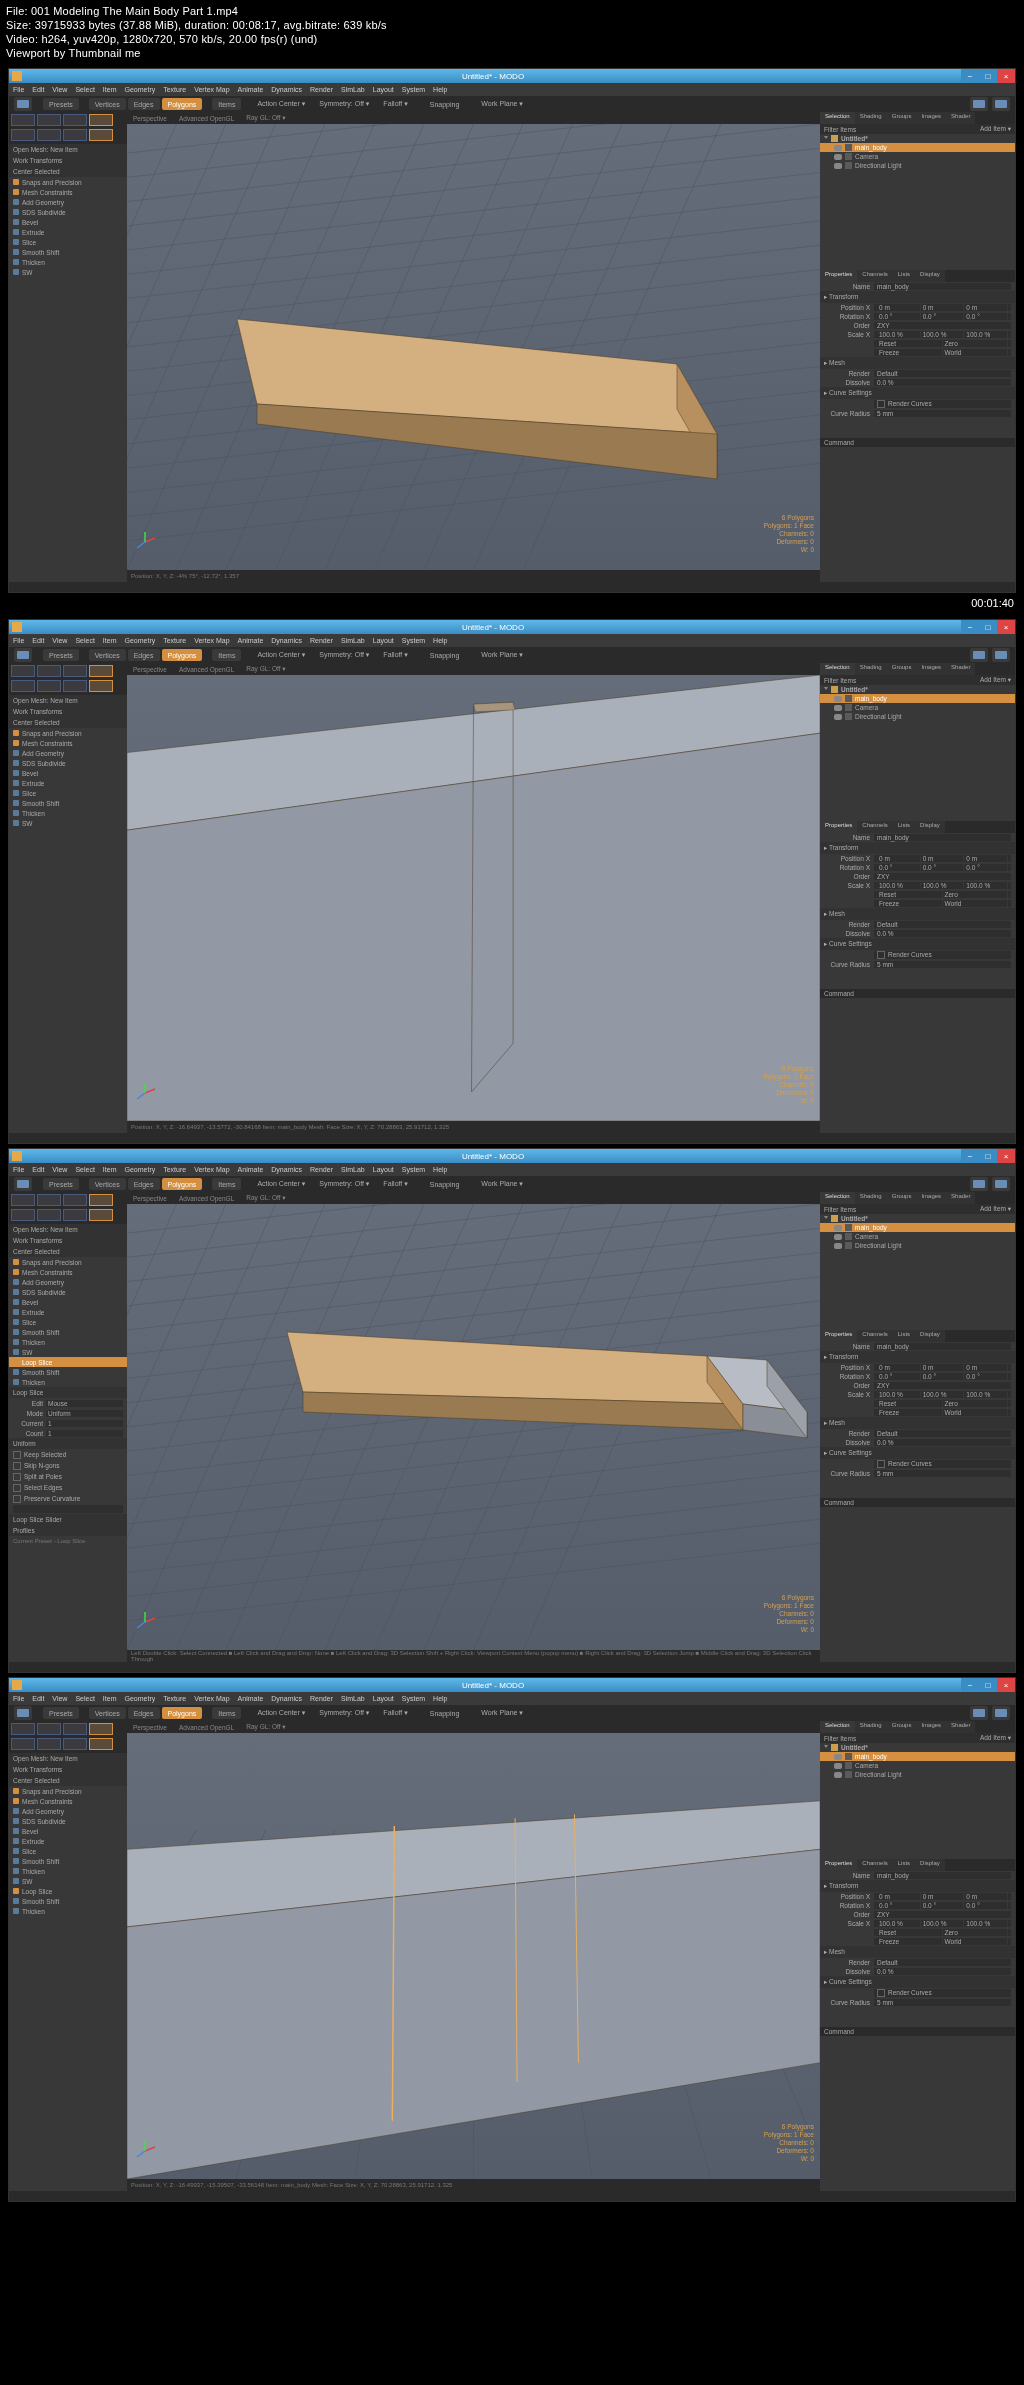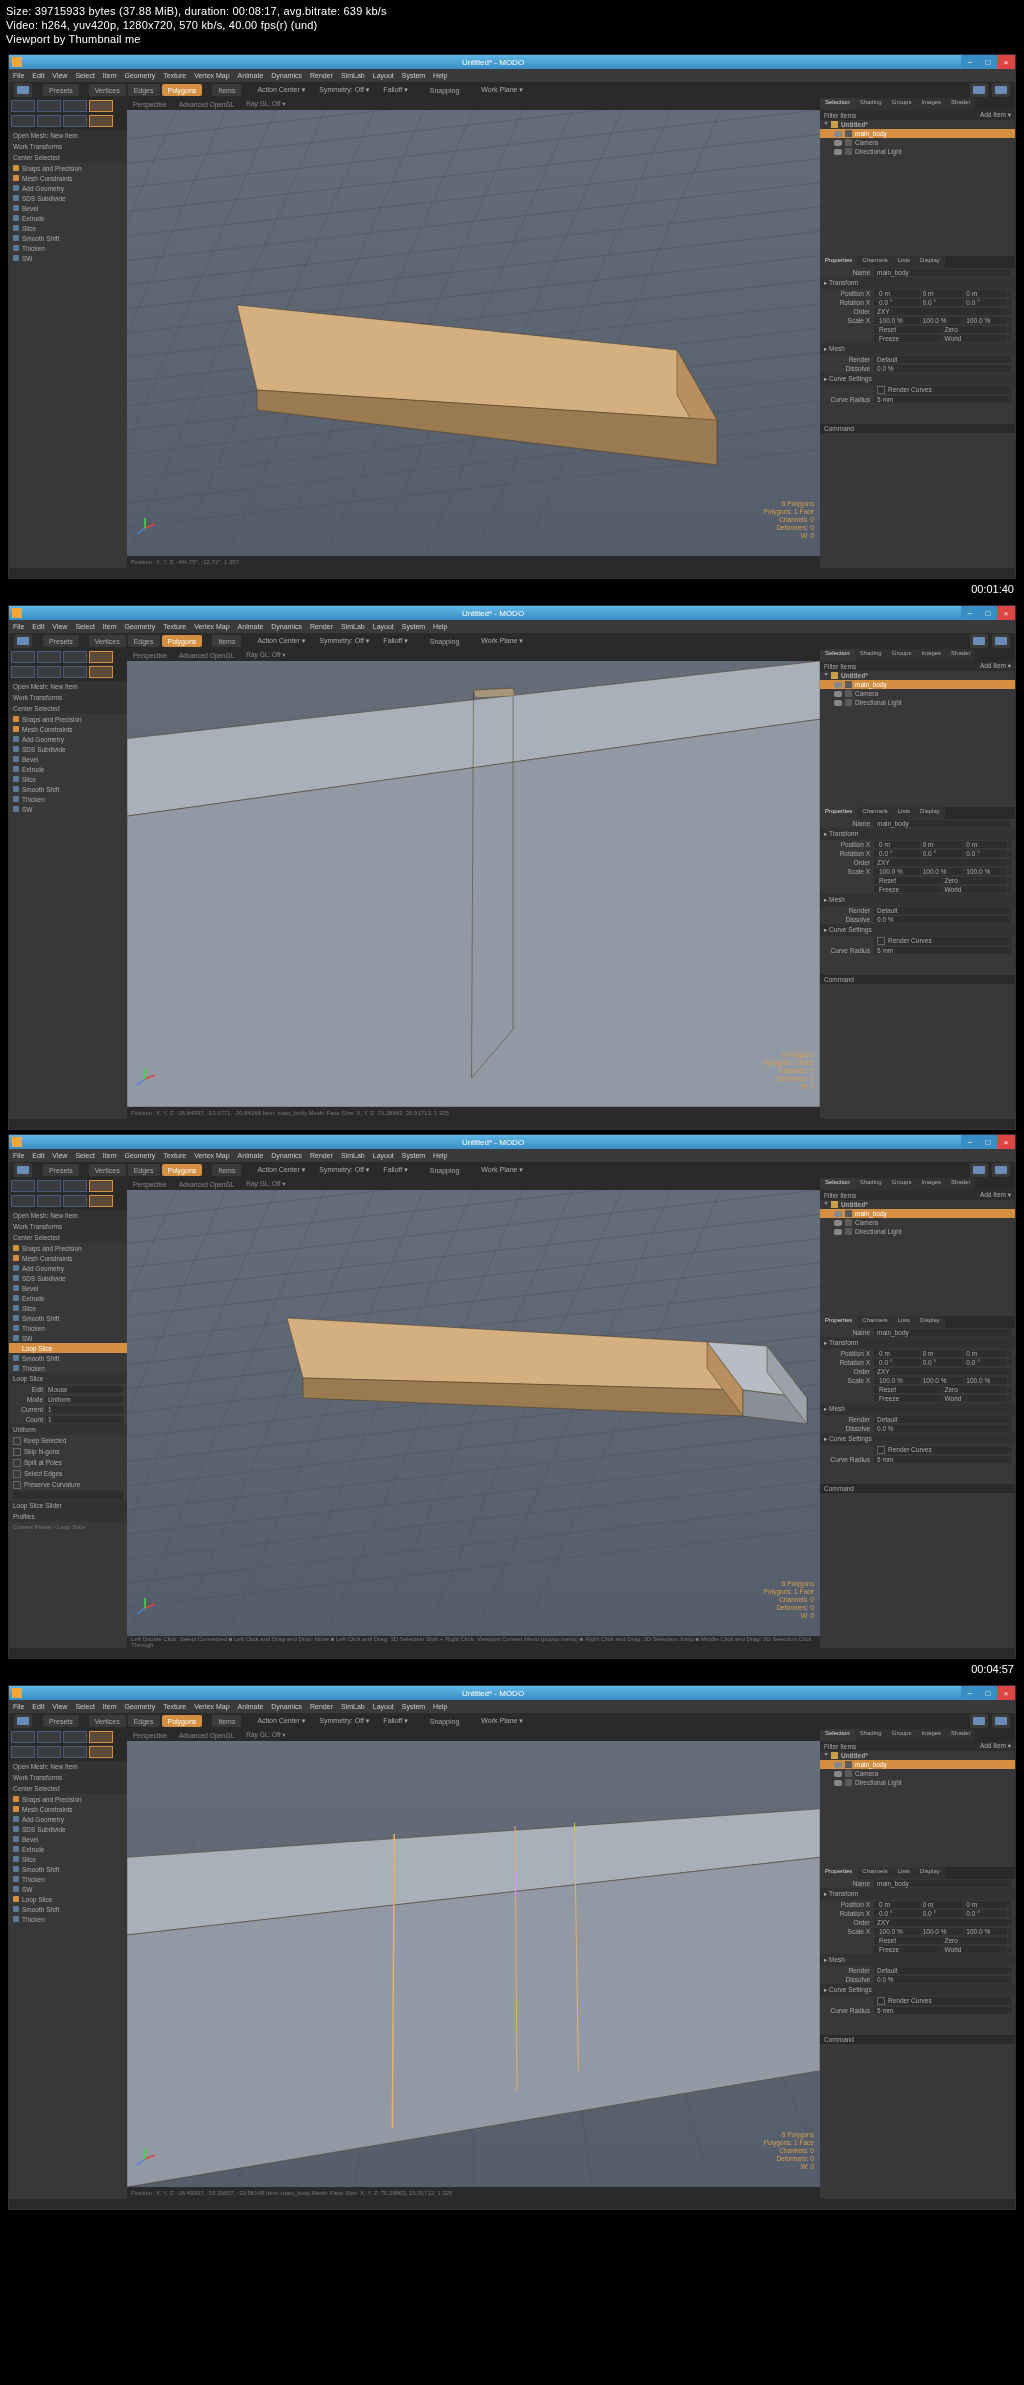--- a/index.html
+++ b/index.html
@@ -59,22 +59,23 @@
 .rp-slider .fill { background:#4a4a4a; height:100%; }
 .statusbar { height:10px; background:#2a2a2a; font-size:6px; color:#666; padding:0 4px; }
 .timestamp { text-align:right; font-size:11px; padding:2px 10px 6px; font-family:'Arial Narrow',Arial,sans-serif; }
 .box3d { position:absolute; }
 .box3d polygon { stroke:#4a3a20; stroke-width:0.5; }
 </style>
 </head>
 <body>
 
 <div class="header">
+  <div>File: 001 Modeling The Main Body Part 1.mp4</div>
   <div>Size: 39715933 bytes (37.88 MiB), duration: 00:08:17, avg.bitrate: 639 kb/s</div>
-  <div>Video: h264, yuv420p, 1280x720, 570 kb/s, 40.00 fps(r) (und)</div>
+  <div>Video: h264, yuv420p, 1280x720, 570 kb/s, 20.00 fps(r) (und)</div>
   <div>Viewport by Thumbnail me</div>
 </div>
 
 <div id="frames">
     <div class="frame">
     <div class="titlebar">
       <div class="icon"></div>
       <div class="title">Untitled* - MODO</div>
       <div class="winbtns">
         <div class="winbtn min">−</div>
@@ -933,21 +934,20 @@
             <span class="lbl">Curve Radius</span>
             <span class="val">5 mm</span>
           </div>
 
         <div style="height:20px"></div>
         <div class="rp-row" style="background:#2a2a2a">Command</div>
       </div>
     </div>
     <div class="statusbar"></div>
   </div>
-  <div class="timestamp">00:04:57</div>
     <div class="frame">
     <div class="titlebar">
       <div class="icon"></div>
       <div class="title">Untitled* - MODO</div>
       <div class="winbtns">
         <div class="winbtn min">−</div>
         <div class="winbtn max">□</div>
         <div class="winbtn close">×</div>
       </div>
     </div>

